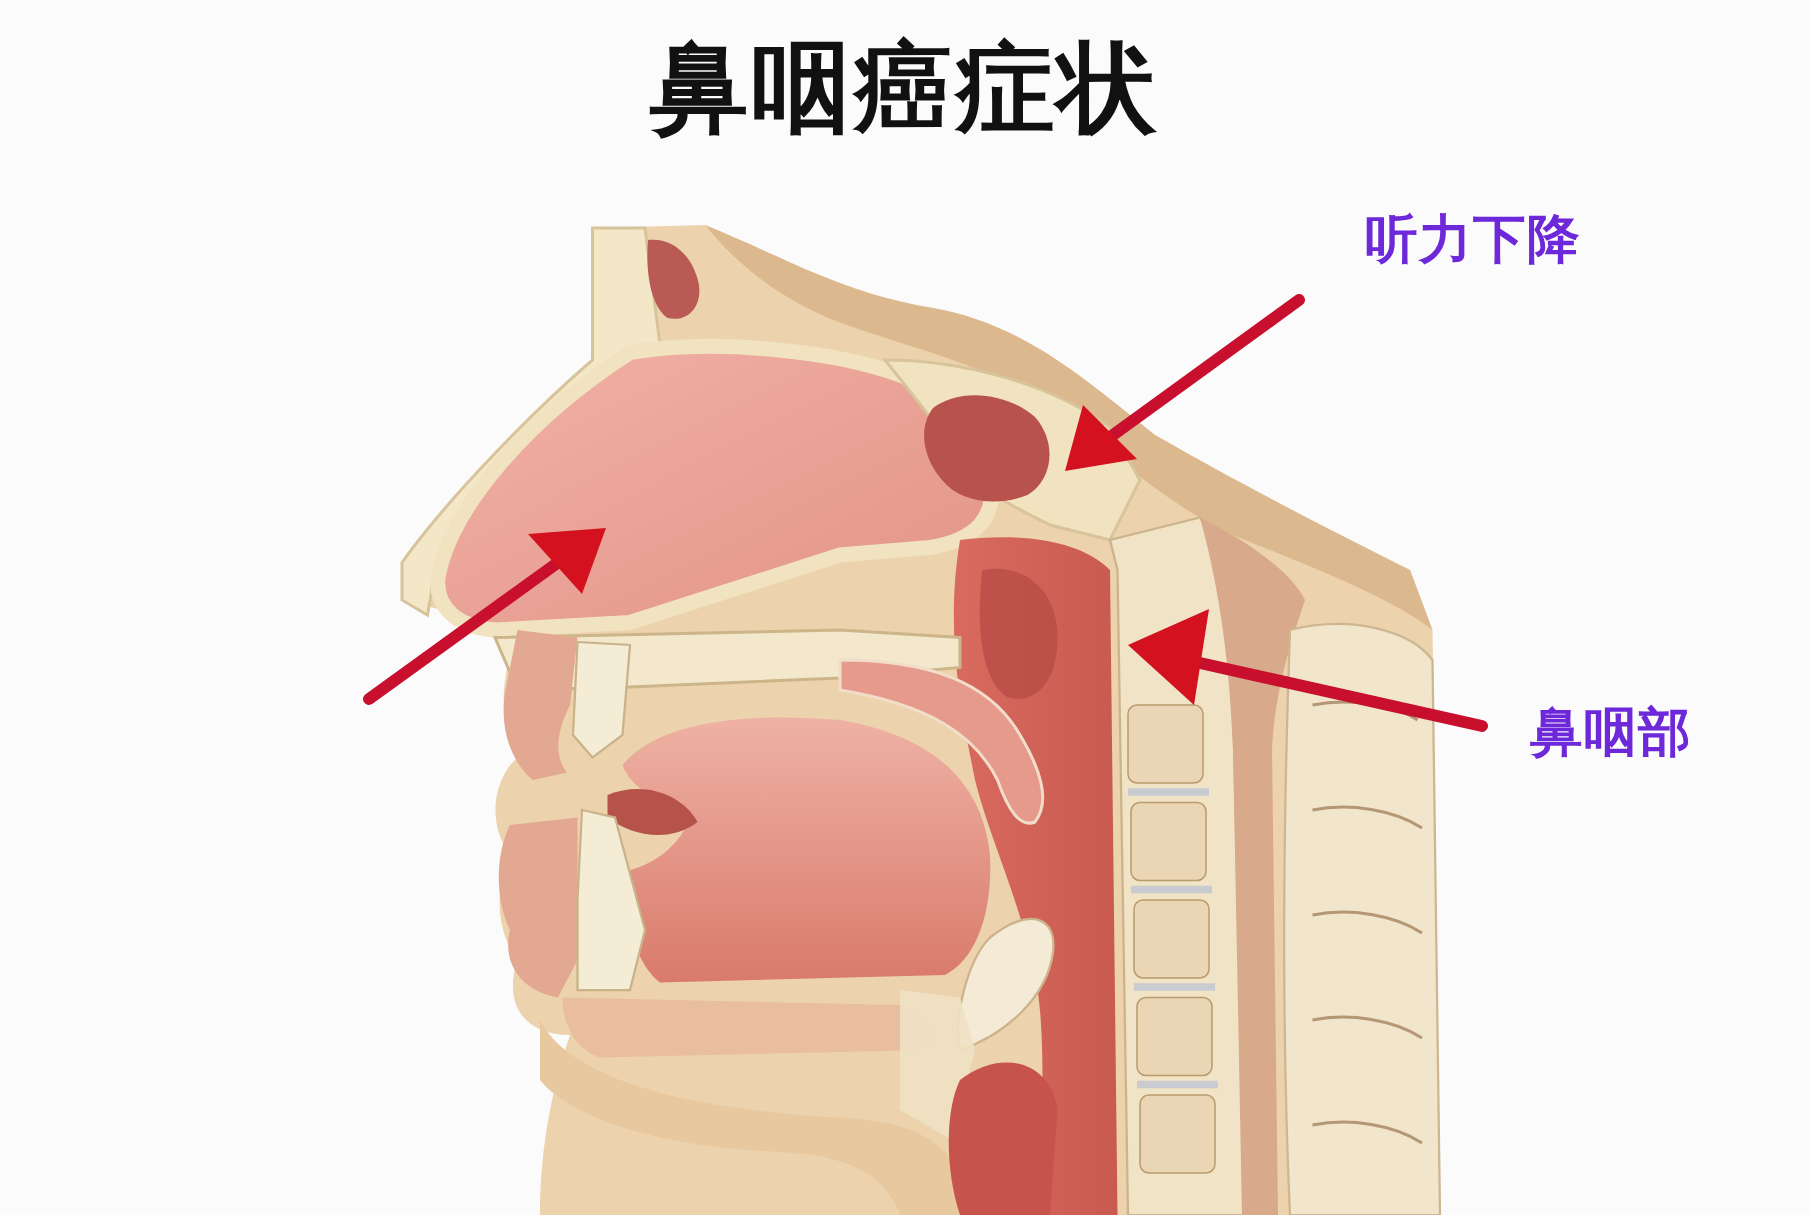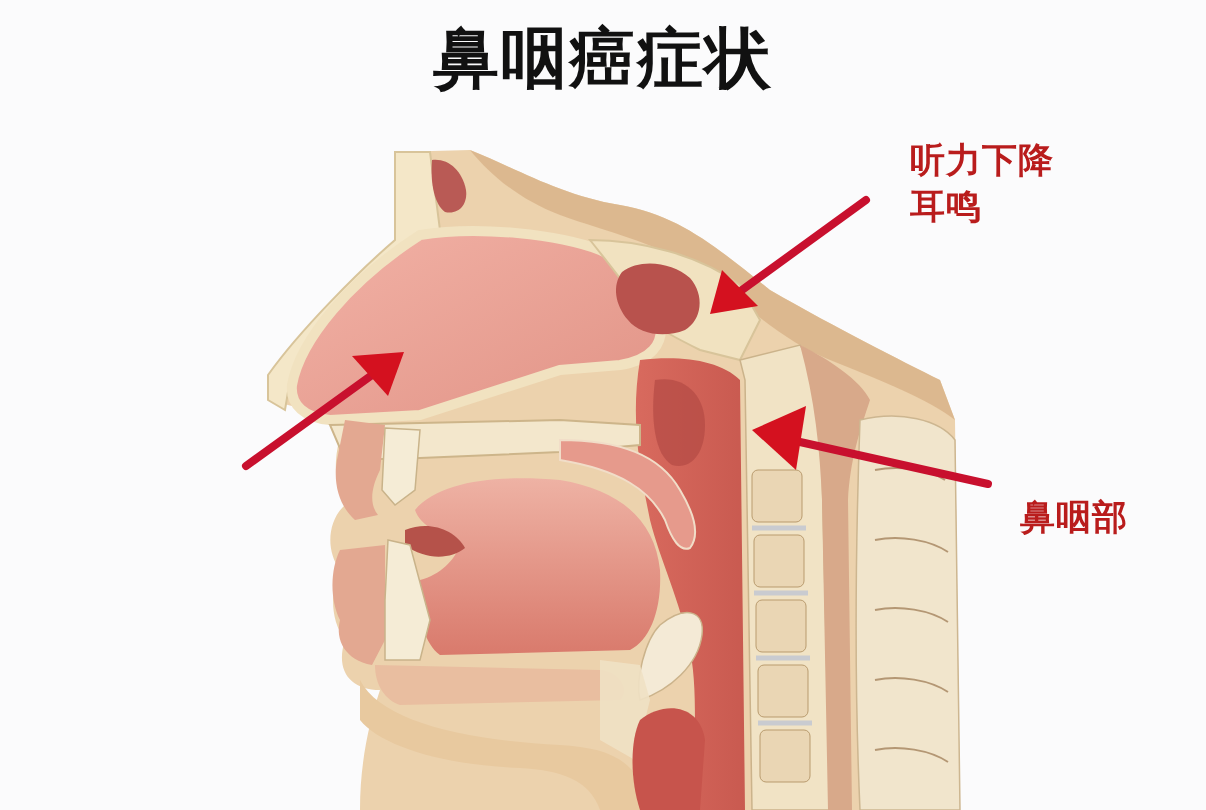--- a/index.html
+++ b/index.html
@@ -10,28 +10,28 @@
     position: relative;
   }
   .title {
     position: absolute; left: 0; top: 14px; width: 1206px;
     text-align: center;
     font-size: 66px; font-weight: bold; color: #111;
     letter-spacing: 2px;
   }
   .label {
     position: absolute;
-    font-size: 35px; font-weight: bold; color: #b91c1c;
+    font-size: 35px; font-weight: bold; color: #6d28d9;
     line-height: 46px;
     letter-spacing: 1px;
   }
   .label div { white-space: nowrap; }
   #lbl-hearing { left: 910px; top: 137px; }
   #lbl-nose { left: 38px; top: 470px; }
-  #lbl-np { left: 1020px; top: 466px; margin-top: 28px; }
+  #lbl-np { left: 1020px; top: 466px; }
   svg.art { position: absolute; left: 0; top: 0; }
 </style>
 </head>
 <body>
 
 <div class="title">鼻咽癌症状</div>
 
 <svg class="art" width="1206" height="810" viewBox="0 0 1206 810">
   <defs>
     <linearGradient id="nasalGrad" x1="0" y1="0" x2="1" y2="1">
@@ -118,21 +118,20 @@
     <polygon points="710,314 722,270 758,306" fill="#d4111f"></polygon>
   </g>
   <g>
     <line x1="988" y1="484" x2="800" y2="442" stroke="#c8102e" stroke-width="8" stroke-linecap="round"></line>
     <polygon points="752,430 806,406 796,470" fill="#d4111f"></polygon>
   </g>
 </svg>
 
 <div class="label" id="lbl-hearing">
   <div>听力下降</div>
-  <div>耳鸣</div>
 </div>
 
 <div class="label" id="lbl-nose">
 </div>
 
 <div class="label" id="lbl-np">
   <div>鼻咽部</div>
 </div>
 
 </body></html>

